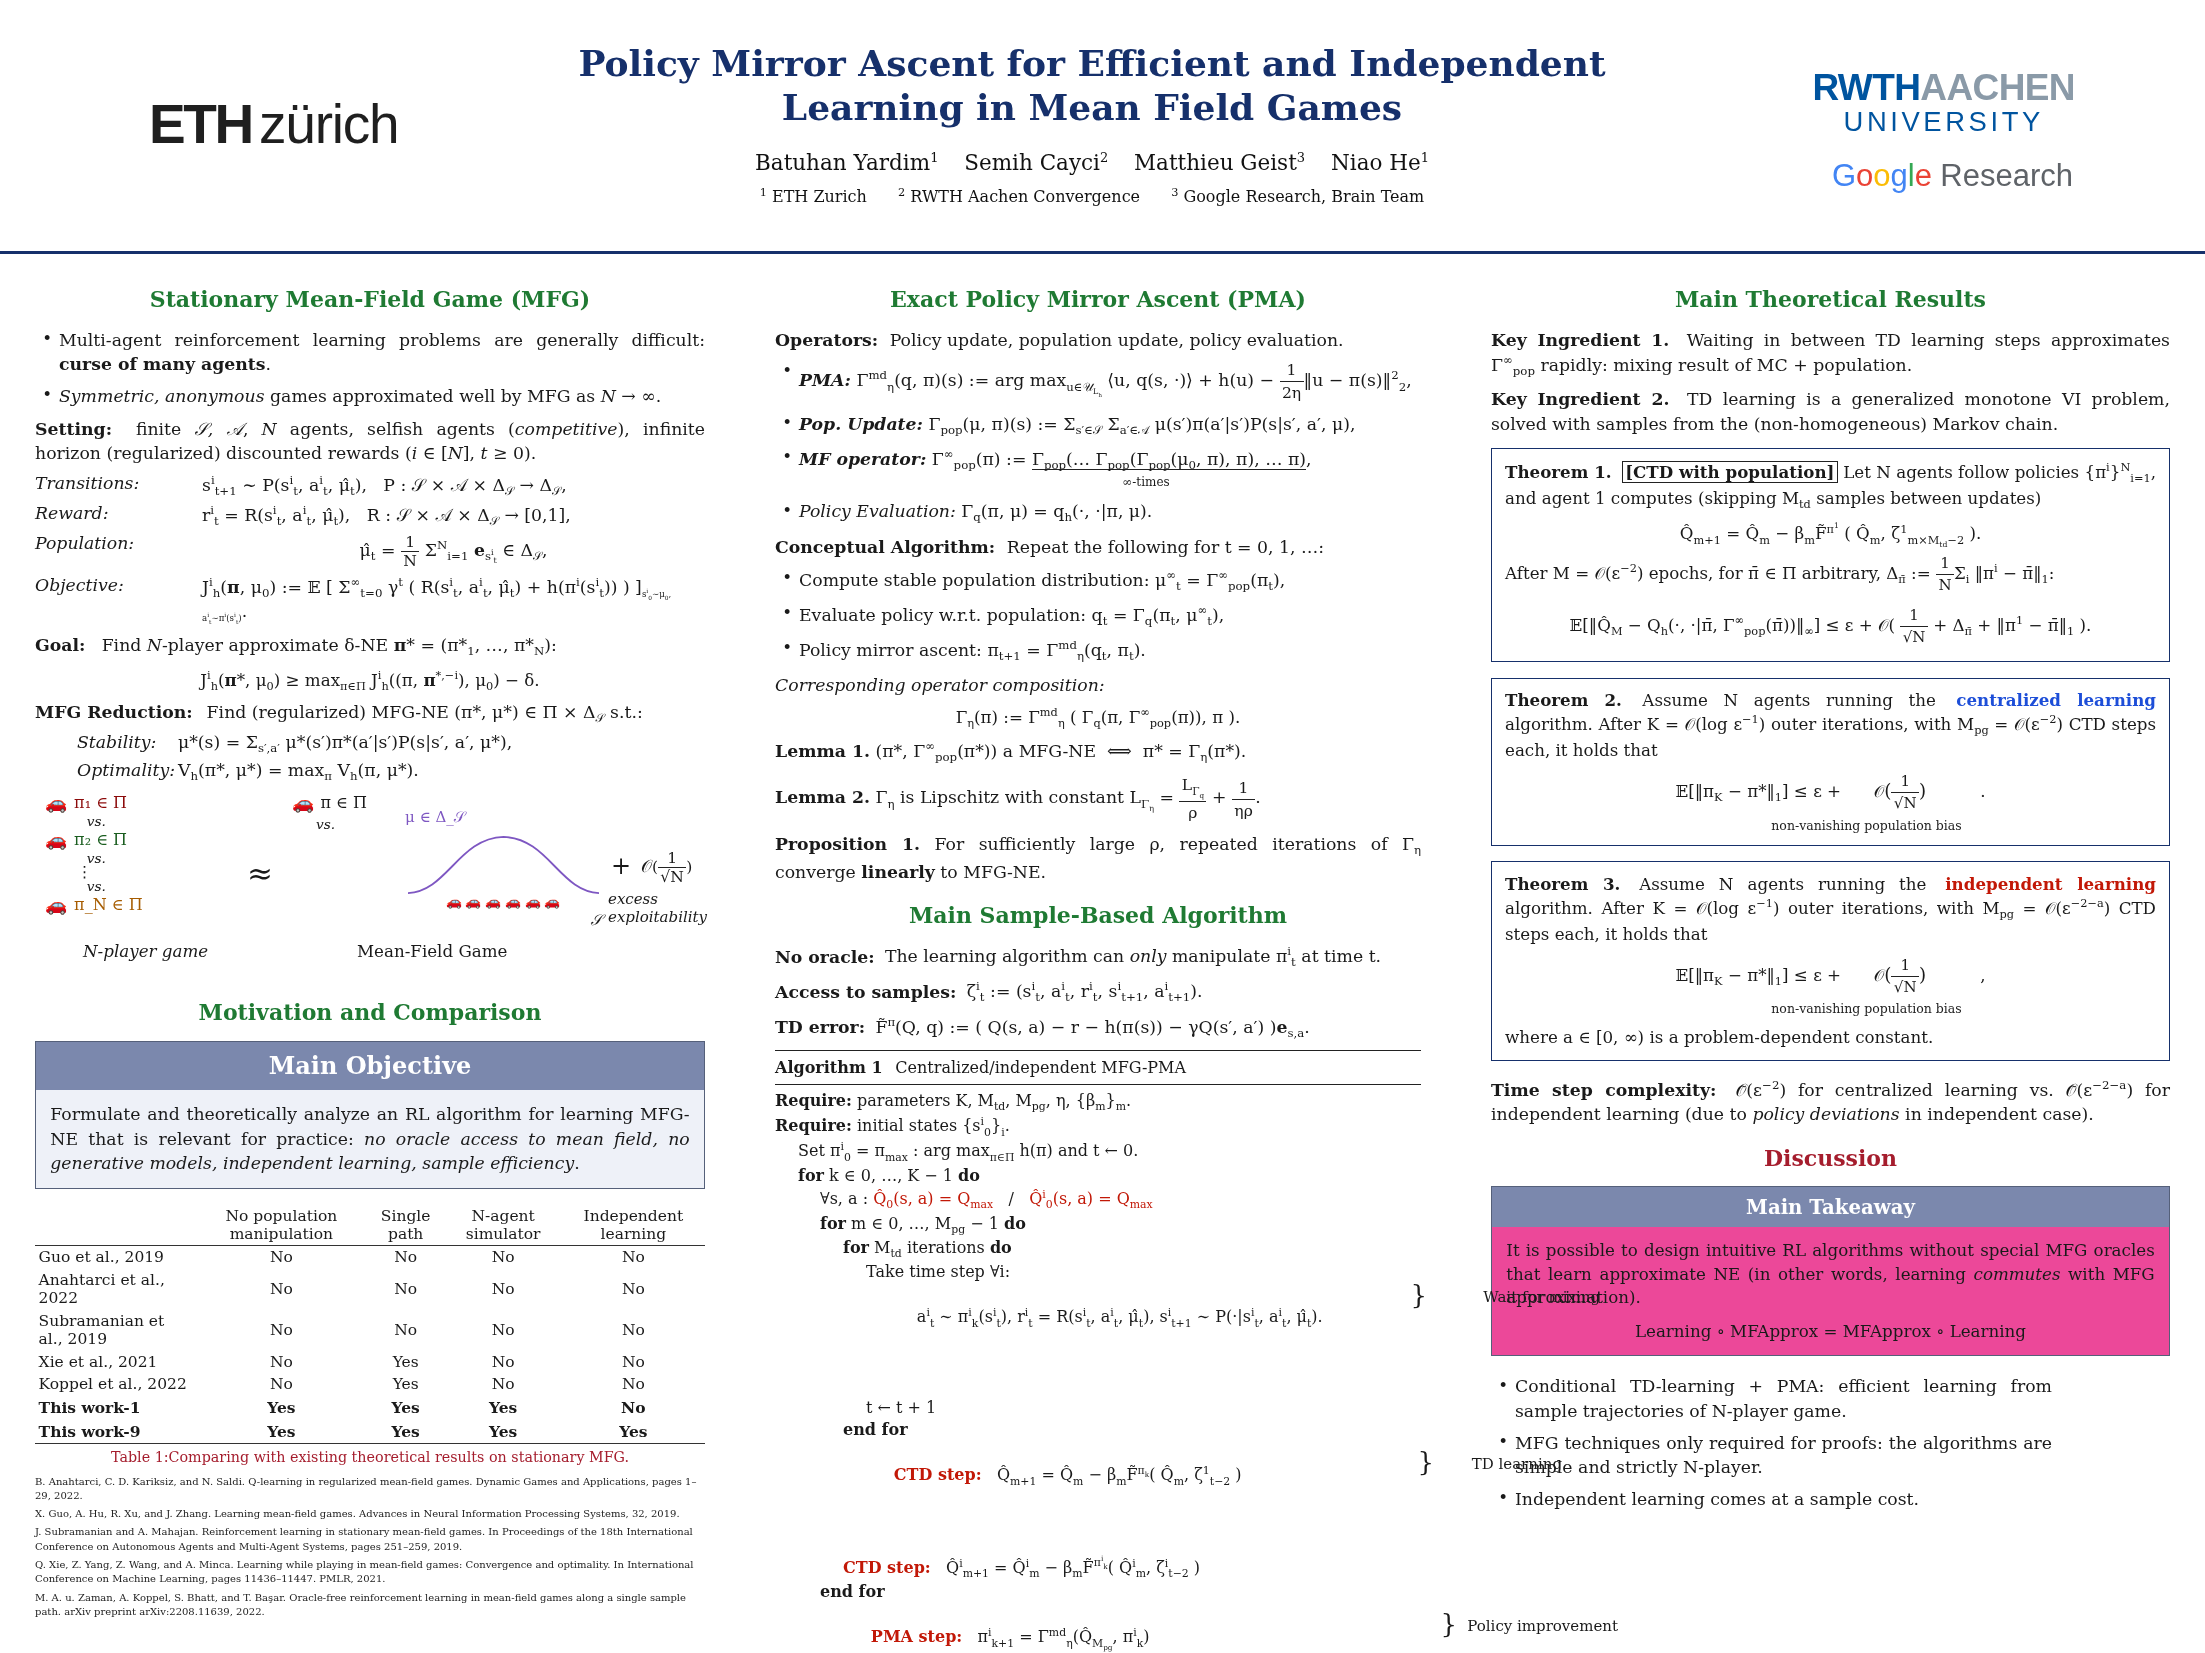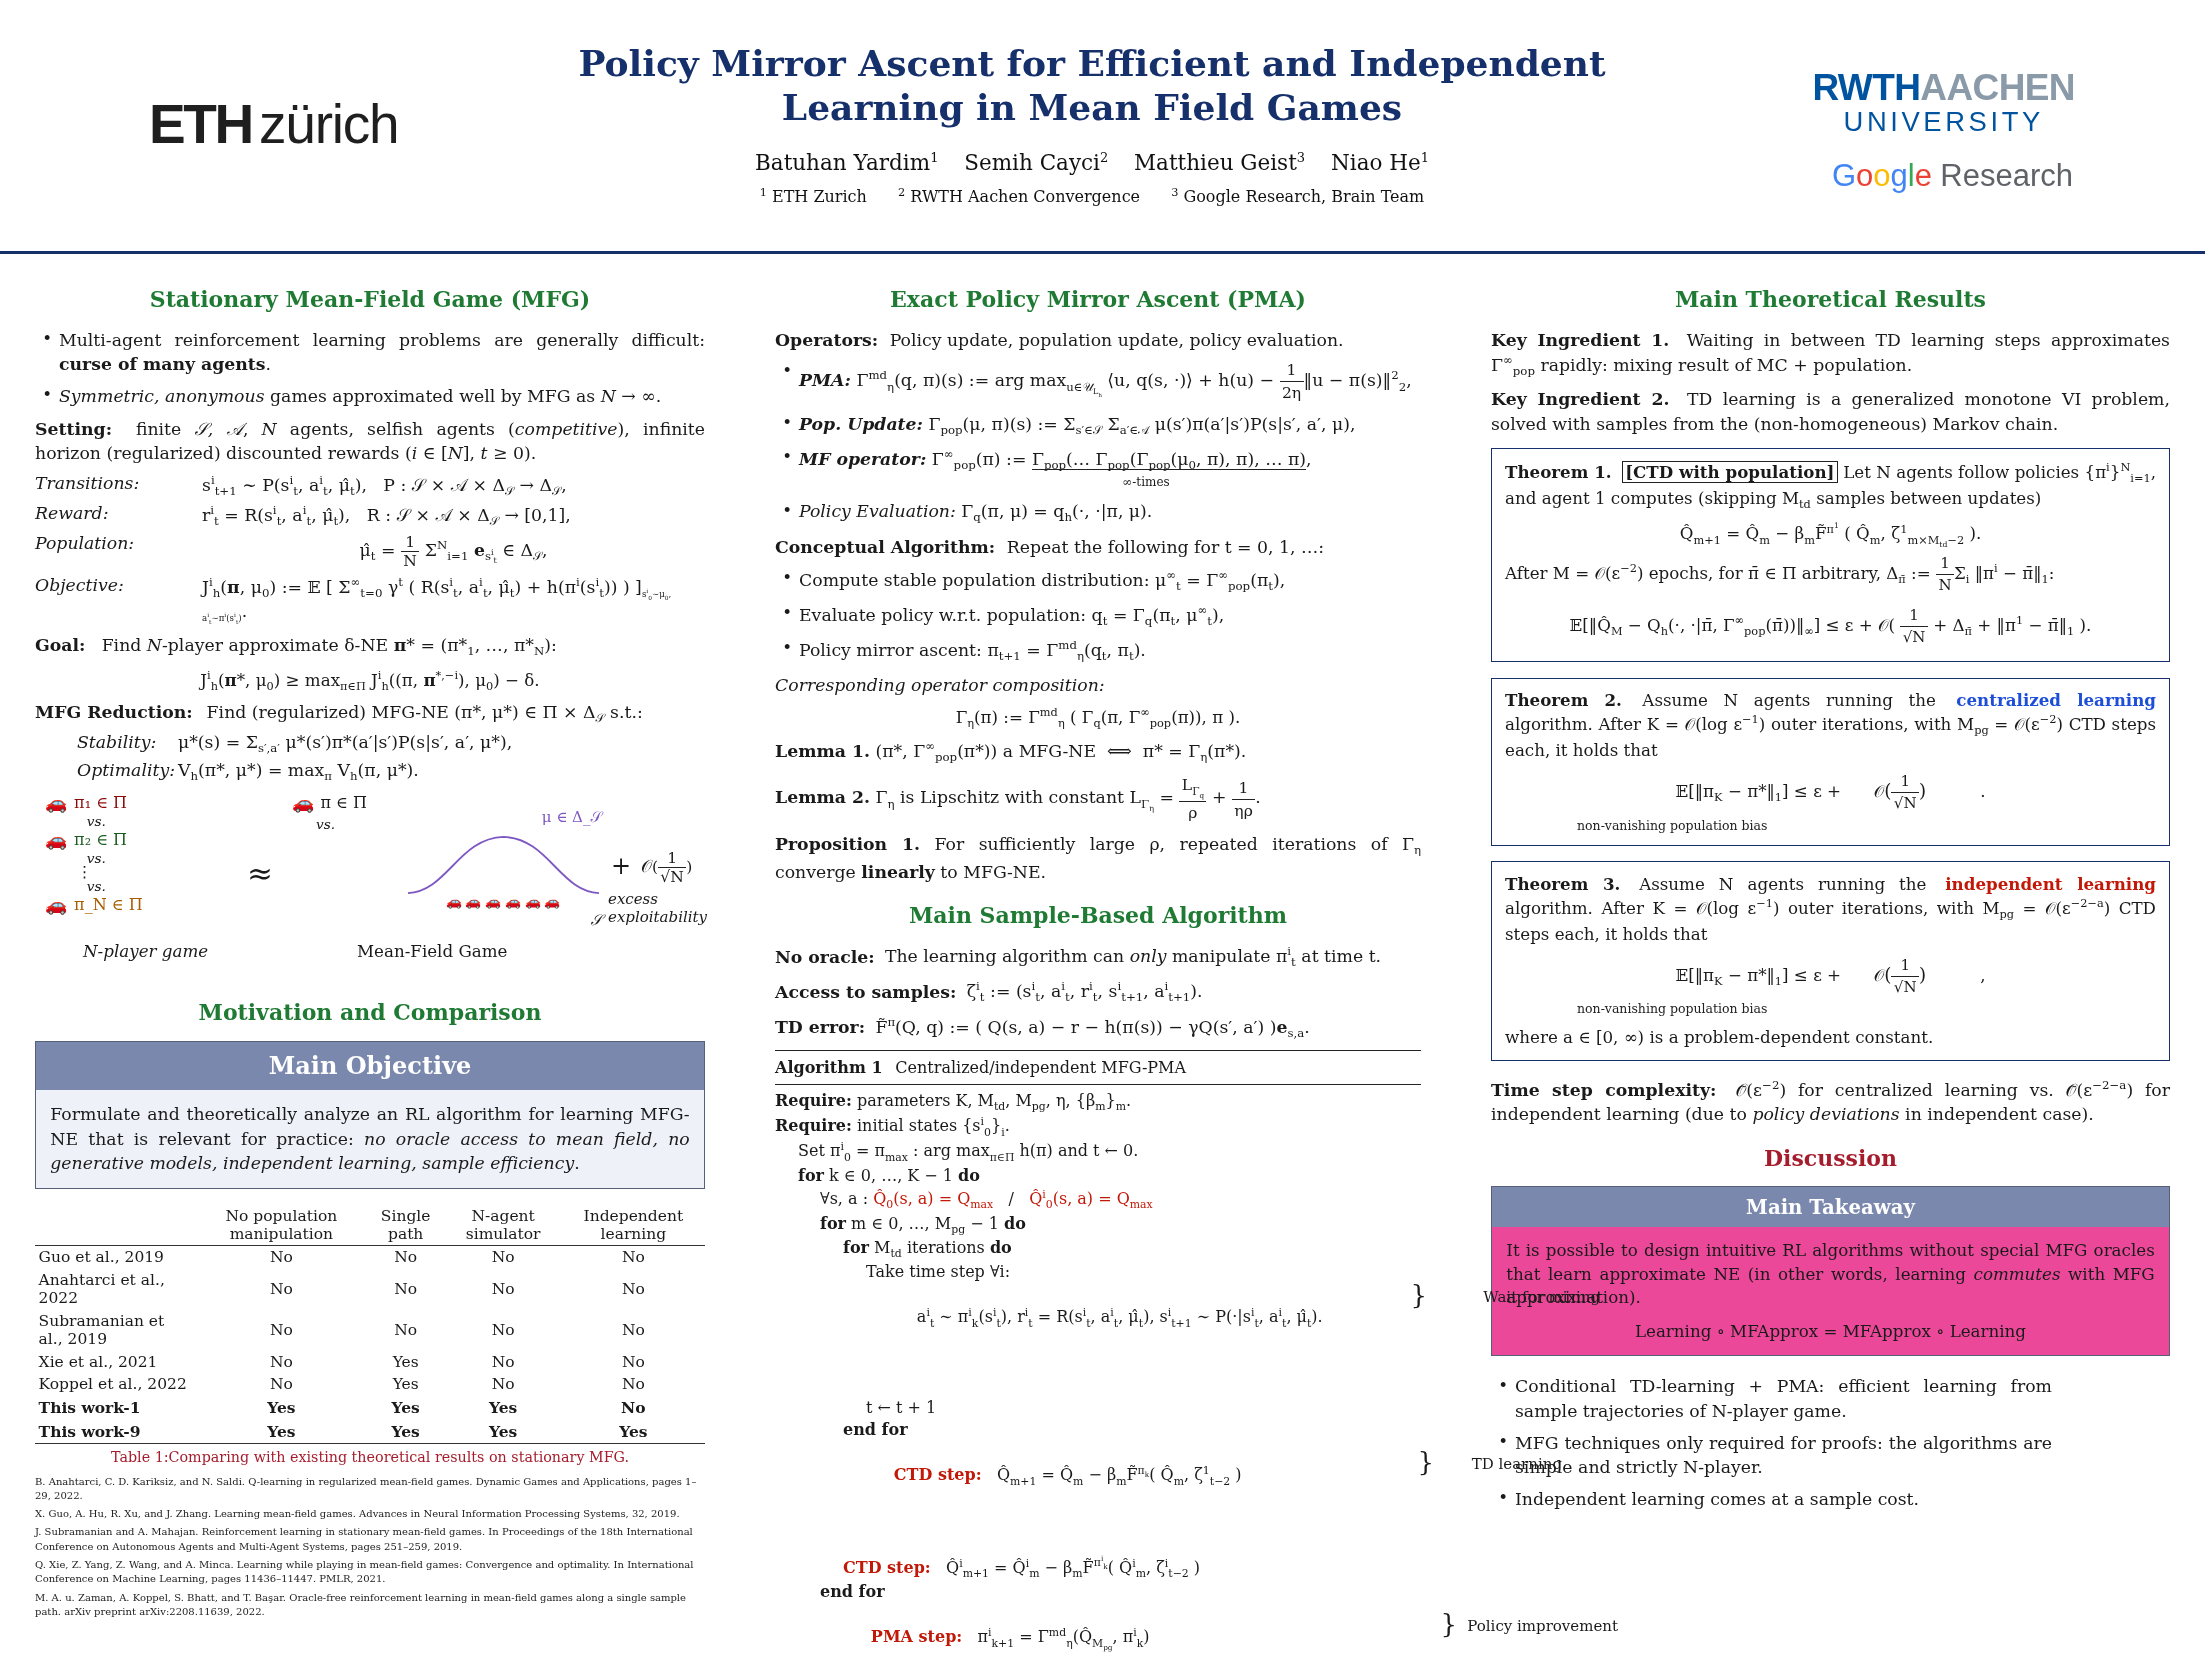--- a/index.html
+++ b/index.html
@@ -191,21 +191,21 @@
     padding: 10.7px 13px;
     margin-bottom: 15.5px;
     font-size: 16.7px;
     line-height: 1.4;
     text-align: justify;
   }
   .thmbox .thmname { font-weight: bold; }
   .hl-blue { color:#1d4ed8; font-weight: bold; }
   .hl-red { color:#c21807; font-weight: bold; }
   .centerline { text-align: center; margin: 8.4px 0 2.4px 0; }
-  .undertext { font-size: 12.5px; color:#222; }
+  .undertext { text-align: center; font-size: 12.5px; color:#222; }
 
   
   table.cmp {
     border-collapse: collapse;
     width: 100%;
     font-size: 15.5px;
     margin-top: 6px;
   }
   table.cmp th, table.cmp td {
     padding: 2.4px 3.6px;
@@ -390,21 +390,21 @@
 
         <div style="position:absolute; left:257px; top:0px;">
           <div style="display:flex;align-items:center;gap:6px;">
             <span class="car" style="color:#c0392b;">🚗</span>
             <span class="fig-label">π ∈ Π</span>
           </div>
           <div class="vs" style="margin-left:24px;margin-top:3.6px;">vs.</div>
         </div>
 
         <div style="position:absolute; left:370px; top:16.7px; width:197px;">
-          <div style="text-align:right;color:#7e57c2;font-size:15px;">μ ∈ Δ_𝒮</div>
+          <div style="color:#7e57c2;font-size:15px;">μ ∈ Δ_𝒮</div>
           <svg width="197" height="72" viewBox="0 0 330 120">
             <path d="M5,112 C70,110 90,20 165,18 C240,20 260,110 325,112" fill="none" stroke="#7e57c2" stroke-width="3"></path>
           </svg>
           <div style="margin-top:-6px; display:flex; justify-content:center; gap:3.6px; font-size:13px;">
             <span style="color:#2e7d32;">🚗</span>
             <span style="color:#2e7d32;">🚗</span>
             <span style="color:#2e7d32;">🚗</span>
             <span style="color:#2e7d32;">🚗</span>
             <span style="color:#2e7d32;">🚗</span>
             <span style="color:#2e7d32;">🚗</span>

